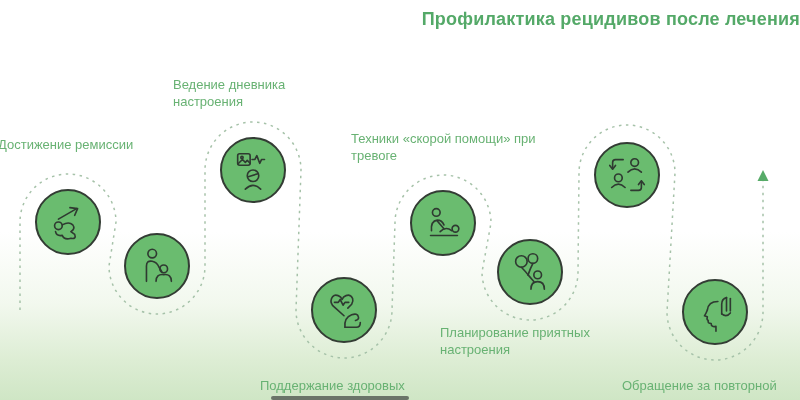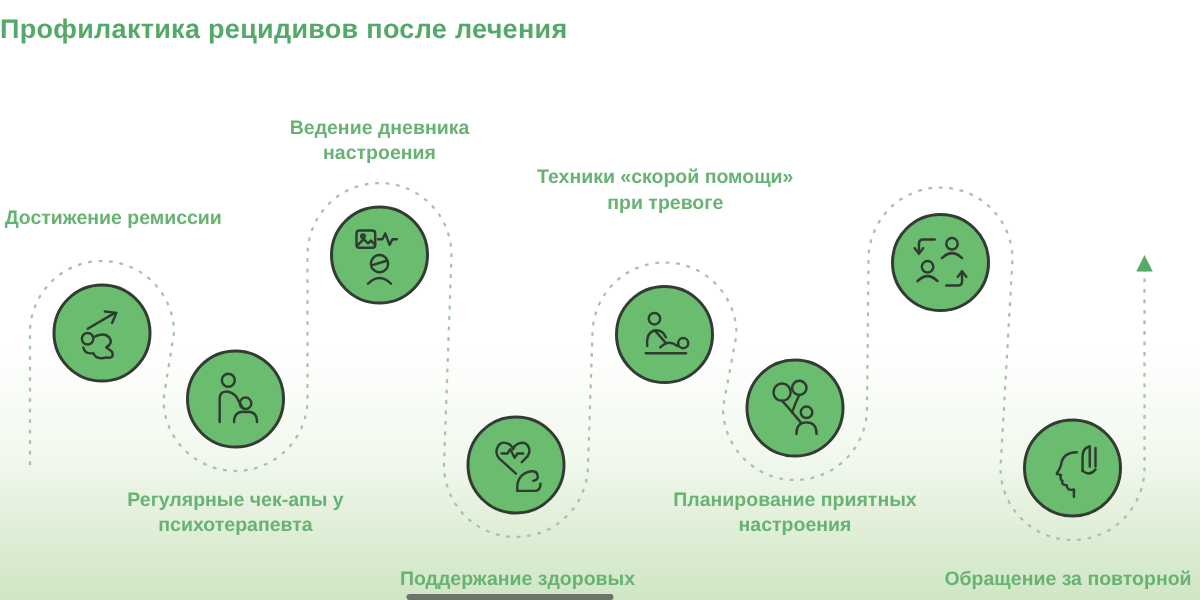--- a/index.html
+++ b/index.html
@@ -5,35 +5,35 @@
   html,body{margin:0;padding:0;}
   #stage{
     position:relative;
     width:800px;height:400px;
     overflow:hidden;
     font-family:"Liberation Sans", sans-serif;
     background:linear-gradient(180deg,#ffffff 0%,#ffffff 58%,#f2f8ee 76%,#ddedd4 90%,#cfe6c5 100%);
   }
   .title{
     position:absolute;top:9px;left:0;width:800px;
-    text-align:left;font-size:18px;font-weight:700;
+    text-align:right;font-size:18px;font-weight:700;
     color:var(--title-color,#54a968);letter-spacing:.2px;
   }
   .journey-svg{position:absolute;left:0;top:0;}
   .step-circle{
     position:absolute;width:66px;height:66px;box-sizing:border-box;
     border:2px solid var(--circle-stroke,#333c34);border-radius:50%;
     background:var(--circle-fill,#6abc6f);
     display:flex;align-items:center;justify-content:center;
   }
   .step-circle svg{width:46px;height:46px;stroke:var(--icon-stroke,#2f3a31);
     fill:none;stroke-width:1.7;stroke-linecap:round;stroke-linejoin:round;}
   .step-label{
-    position:absolute;text-align:center;
-    font-size:13px;font-weight:700;line-height:17px;
+    position:absolute;text-align:left;
+    font-size:13px;font-weight:400;line-height:17px;
     color:var(--label-color,#68b273);
   }
   .progress-bar{
     position:absolute;left:271px;top:396px;width:138px;height:4px;
     background:#595f58;border-radius:2px;opacity:.85;
   }
 </style>
 </head>
 <body>
 
@@ -61,21 +61,20 @@
   <div class="step-label" style="left:-2px;top:136px;width:155px">Достижение ремиссии</div>
 
   <div class="step-circle" style="left:124px;top:233px">
     <svg viewBox="0 0 48 48">
       <circle cx="19" cy="11" r="4.5"></circle>
       <path d="M13 40 L13 24 q0 -6 6 -5 q5 1 7 6 l3 5"></path>
       <circle cx="31" cy="27" r="4"></circle>
       <path d="M23 40 q0 -8 8 -7 q8 -1 8 7"></path>
     </svg>
   </div>
-  <div class="step-label" style="left:77px;top:324px;width:160px">Регулярные чек-апы у психотерапевта</div>
 
   <div class="step-circle" style="left:220px;top:137px">
     <svg viewBox="0 0 48 48">
       <rect x="8" y="7" width="13" height="12" rx="2"></rect>
       <circle cx="12.5" cy="11" r="1.2"></circle>
       <path d="M9 17 l4 -4 l3 3 l2 -2 l3 3"></path>
       <path d="M23 13 h3 l2 -4 l3 8 l2 -4 h3"></path>
       <circle cx="24" cy="30" r="6"></circle>
       <path d="M19 31 L29 28"></path>
       <path d="M16 44 q8 -8 16 0"></path>
@@ -96,21 +95,21 @@
   <div class="step-circle" style="left:410px;top:190px">
     <svg viewBox="0 0 48 48">
       <circle cx="17" cy="13" r="4"></circle>
       <path d="M12 32 q-1 -10 6 -11 q5 0 7 5"></path>
       <path d="M18 22 l7 8"></path>
       <circle cx="37" cy="30" r="3.5"></circle>
       <path d="M21 33 q6 -6 12 -1"></path>
       <path d="M11 37 h28"></path>
     </svg>
   </div>
-  <div class="step-label" style="left:351px;top:109px;width:185px">Техники «скорой помощи» при тревоге</div>
+  <div class="step-label" style="left:351px;top:130px;width:185px">Техники «скорой помощи» при тревоге</div>
 
   <div class="step-circle" style="left:497px;top:239px">
     <svg viewBox="0 0 48 48">
       <circle cx="15" cy="13" r="6"></circle>
       <circle cx="27" cy="10" r="5"></circle>
       <path d="M15 19 q4 4 7 8"></path>
       <path d="M27 15 q-3 6 -5 12"></path>
       <circle cx="32" cy="27" r="4"></circle>
       <path d="M25 42 q0 -8 7 -8 q7 0 7 8"></path>
       <path d="M28 34 l-6 -7"></path>

